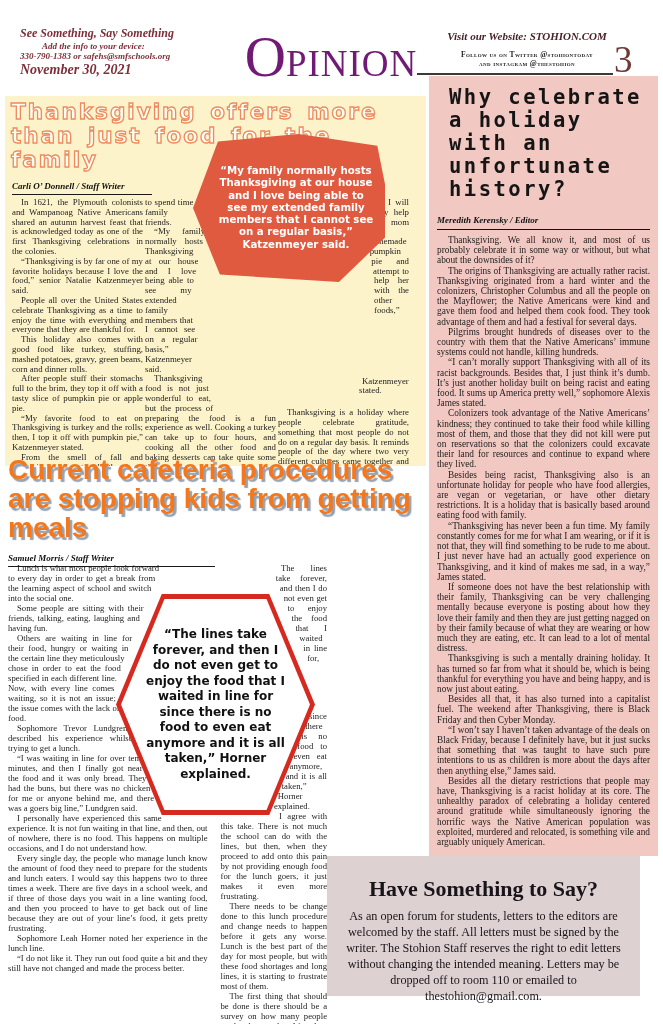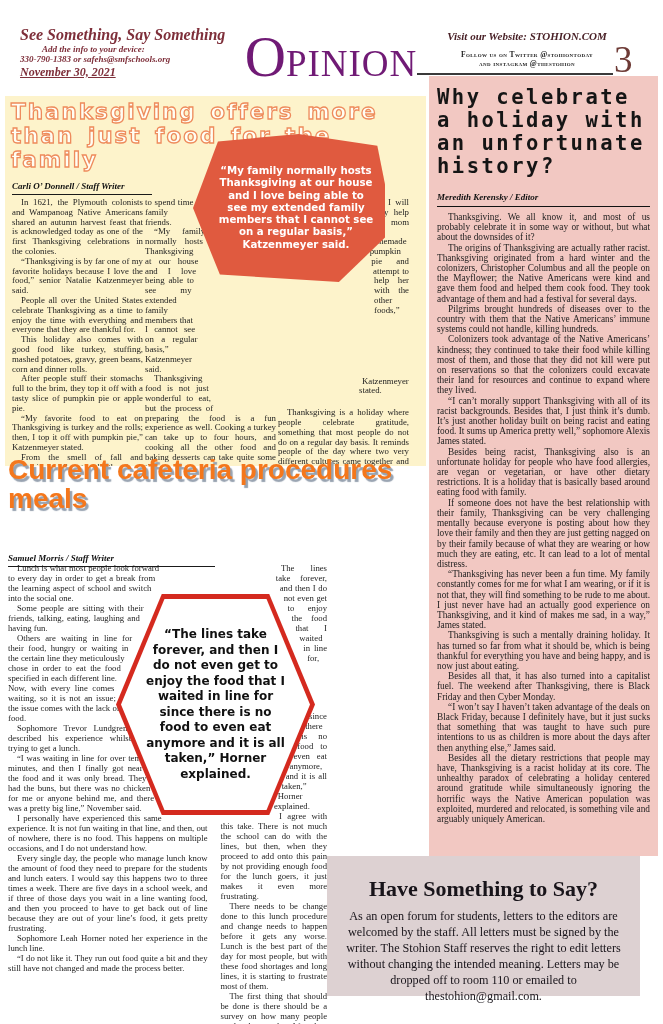--- a/index.html
+++ b/index.html
@@ -1,24 +1,24 @@
 <!DOCTYPE html>
 <html><head>
 <meta charset="utf-8">
 <style>
   html,body { margin:0; padding:0; background:#fff; }
   .page { position:relative; width:663px; height:1024px; background:#ffffff;
           font-family:"Liberation Serif", serif; overflow:hidden; }
 
   
   .header-left { position:absolute; left:20px; top:26px; width:218px; color:#7e2f3a; }
-  .hl-slogan { font-size:16px; font-weight:bold; font-style:italic; }
+  .hl-slogan { font-size:12px; font-weight:bold; font-style:italic; }
   .hl-info1  { font-size:9px;  font-weight:bold; font-style:italic; margin-left:22px; }
   .hl-info2  { font-size:9px;  font-weight:bold; font-style:italic; }
-  .hl-date   { font-size:12px; font-weight:bold; font-style:italic; margin-top:1px;text-decoration:underline; }
+  .hl-date   { font-size:14px; font-weight:bold; font-style:italic; margin-top:1px; }
   .masthead { position:absolute; left:238px; top:28px; width:186px; text-align:center; color:#701a75; white-space:nowrap; }
   .masthead .big-o { font-size:57px; line-height:1; }
   .masthead .rest  { font-size:37px; letter-spacing:1px; }
   .header-right { position:absolute; left:428px; top:30px; width:198px; text-align:center; color:#2a2024; }
   .hr-site { font-size:11px; font-weight:bold; font-style:italic; color:#4a2228; }
   .hr-social { font-size:7.5px; font-variant:small-caps; font-weight:bold; letter-spacing:0.4px; margin-top:8px; color:#222; line-height:9px; }
   .header-rule { position:absolute; left:417px; top:73px; width:196px; height:2px; background:#3a3a3a; }
   .page-number { position:absolute; left:614px; top:38px; font-size:37px; color:#6d3a35; }
 
   
@@ -41,21 +41,21 @@
                   background:#e05a3f; color:#fff;
                   clip-path:polygon(0 50%, 13% 5%, 55% 0, 96% 8%, 100% 34%, 100% 70%, 76% 100%, 14% 95%);
                   font-family:"DejaVu Sans", sans-serif; font-weight:bold; font-size:10.2px; line-height:12.2px;
                   display:flex; align-items:center; justify-content:center; text-align:center;
                   padding:6px 10px 6px 24px; box-sizing:border-box; }
 
   
   .block-history { position:absolute; left:429px; top:76px; width:229px; height:780px;
                    background:#f2c8c2; overflow:hidden; }
   .h-headline { padding:10px 4px 0 8px; font-family:"DejaVu Sans Mono", monospace; font-weight:bold;
-                font-size:20.5px; line-height:23px; letter-spacing:2.5px; color:#151515; }
+                font-size:20.5px; line-height:23px; letter-spacing:2.5px; color:#151515;margin-left:12px; }
   .h-byline-wrap { margin:8px 8px 0 8px; border-bottom:1.6px solid #111; padding-bottom:2px; }
   .h-body { padding:5px 8px 0 8px; font-size:9.3px; line-height:10.2px; text-align:justify; color:#1d1d1d; }
   .h-body p { margin:0; text-indent:11px; }
 
   
   .c-headline { position:absolute; left:8px; top:455px; width:420px;
                 font-family:"Liberation Sans", sans-serif; font-weight:bold;
                 font-size:28px; line-height:29px; color:#f4771c;
                 text-shadow:2.5px 2.5px 1px #97a2b0; }
   .c-byline-wrap { position:absolute; left:8px; top:547px; width:207px;
@@ -145,47 +145,48 @@
 
   <div class="block-history">
     <div class="h-headline">Why celebrate a holiday with an unfortunate history?</div>
     <div class="h-byline-wrap">
       <span class="byline">Meredith Kerensky / Editor</span>
     </div>
     <div class="h-body">
       <p>Thanksgiving. We all know it, and most of us probably celebrate it in some way or without, but what about the downsides of it?</p>
       <p>The origins of Thanksgiving are actually rather racist. Thanksgiving originated from a hard winter and the colonizers, Christopher Columbus and all the people on the Mayflower; the Native Americans were kind and gave them food and helped them cook food. They took advantage of them and had a festival for several days.</p>
       <p>Pilgrims brought hundreds of diseases over to the country with them that the Native Americans’ immune systems could not handle, killing hundreds.</p>
+      <p>“I can’t morally support Thanksgiving with all of its racist backgrounds. Besides that, I just think it’s dumb. It’s just another holiday built on being racist and eating food. It sums up America pretty well,” sophomore Alexis James stated.</p>
       <p>Colonizers took advantage of the Native Americans’ kindness; they continued to take their food while killing most of them, and those that they did not kill were put on reservations so that the colonizers could excavate their land for resources and continue to expand where they lived.</p>
-      <p>“I can’t morally support Thanksgiving with all of its racist backgrounds. Besides that, I just think it’s dumb. It’s just another holiday built on being racist and eating food. It sums up America pretty well,” sophomore Alexis James stated.</p>
       <p>Besides being racist, Thanksgiving also is an unfortunate holiday for people who have food allergies, are vegan or vegetarian, or have other dietary restrictions. It is a holiday that is basically based around eating food with family.</p>
+      <p>“Thanksgiving has never been a fun time. My family constantly comes for me for what I am wearing, or if it is not that, they will find something to be rude to me about. I just never have had an actually good experience on Thanksgiving, and it kind of makes me sad, in a way,” James stated.</p>
       <p>If someone does not have the best relationship with their family, Thanksgiving can be very challenging mentally because everyone is posting about how they love their family and then they are just getting nagged on by their family because of what they are wearing or how much they are eating, etc. It can lead to a lot of mental distress.</p>
-      <p>“Thanksgiving has never been a fun time. My family constantly comes for me for what I am wearing, or if it is not that, they will find something to be rude to me about. I just never have had an actually good experience on Thanksgiving, and it kind of makes me sad, in a way,” James stated.</p>
       <p>Thanksgiving is such a mentally draining holiday. It has turned so far from what it should be, which is being thankful for everything you have and being happy, and is now just about eating.</p>
       <p>Besides all that, it has also turned into a capitalist fuel. The weekend after Thanksgiving, there is Black Friday and then Cyber Monday.</p>
       <p>“I won’t say I haven’t taken advantage of the deals on Black Friday, because I definitely have, but it just sucks that something that was taught to have such pure intentions to us as children is more about the days after then anything else,” James said.</p>
       <p>Besides all the dietary restrictions that people may have, Thanksgiving is a racist holiday at its core. The unhealthy paradox of celebrating a holiday centered around gratitude while simultaneously ignoring the horrific ways the Native American population was exploited, murdered and relocated, is something vile and arguably uniquely American.</p>
     </div>
   </div>
 
   <div class="c-headline">
     <div>Current cafeteria procedures</div>
+    <div>are stopping kids from getting</div>
     <div>meals</div>
   </div>
   <div class="c-byline-wrap">
     <span class="byline">Samuel Morris / Staff Writer</span>
   </div>
   <div class="c-cols">
     <div class="c-col">
       <div class="hex-spacer-left"></div>
       <p>Lunch is what most people look forward to every day in order to get a break from the learning aspect of school and switch into the social one.</p>
       <p>Some people are sitting with their friends, talking, eating, laughing and having fun.</p>
       <p>Others are waiting in line for their food, hungry or waiting in the certain line they meticulously chose in order to eat the food specified in each different line. Now, with every line comes waiting, so it is not an issue; the issue comes with the lack of food.</p>
       <p>Sophomore Trevor Lundgren described his experience whilst trying to get a lunch.</p>
-      <p>“I was waiting in line for over ten minutes, and then I finally got near the food and it was only bread.  They had the buns, but there was no chicken for me or anyone behind me, and there was a pretty big line,” November said.</p>
+      <p>“I was waiting in line for over ten minutes, and then I finally got near the food and it was only bread.  They had the buns, but there was no chicken for me or anyone behind me, and there was a goers big line,” Lundgren said.</p>
       <p>I personally have experienced this same experience. It is not fun waiting in that line, and then, out of nowhere, there is no food. This happens on multiple occasions, and I do not understand how.</p>
       <p>Every single day, the people who manage lunch know the amount of food they need to prepare for the students and lunch eaters. I would say this happens two to three times a week. There are five days in a school week, and if three of those days you wait in a line wanting food, and then you proceed to have to get back out of line because they are out of your line’s food, it gets pretty frustrating.</p>
       <p>Sophomore Leah Horner noted her experience in the lunch line.</p>
       <p>“I do not like it. They run out food quite a bit and they still have not changed and made the process better.</p>
     </div>
     <div class="c-col">
       <div class="hex-spacer-right"></div>
       <div class="lettersbox-spacer"></div>
       <p class="no-indent">The lines take forever, and then I do not even get to enjoy the food that I waited in line for, since there is no food to even eat anymore, and it is all taken,”  Horner explained.</p>
       <p>I agree with this take. There is not much the school can do with the lines, but then, when they proceed to add onto this pain by not providing enough food for the lunch goers, it just makes it even more frustrating.</p>

